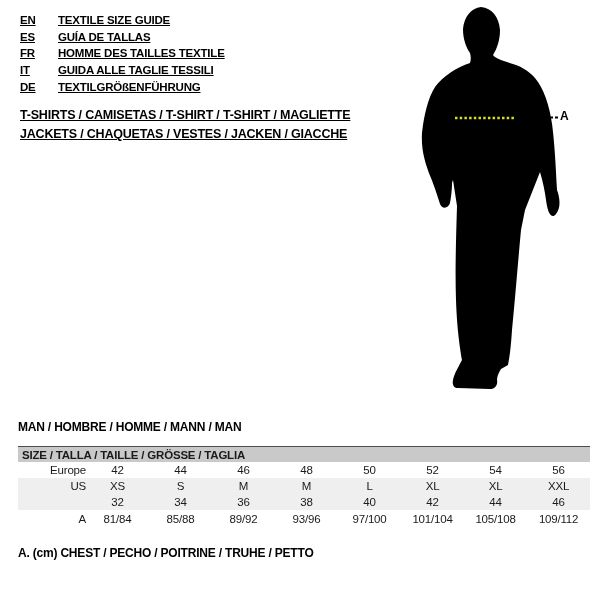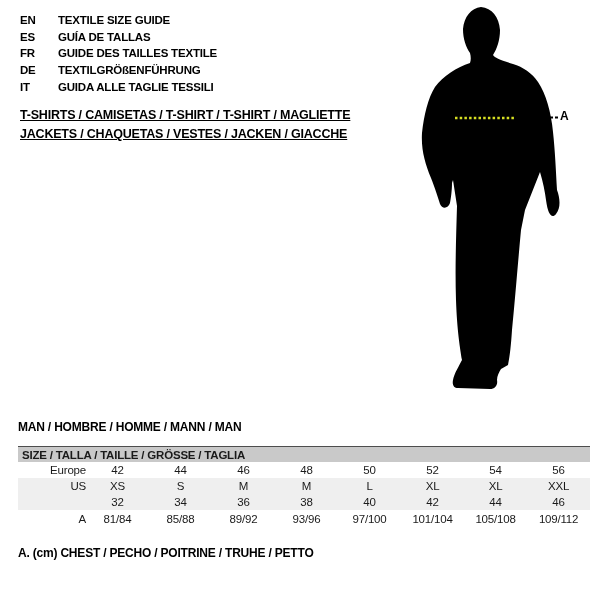--- a/index.html
+++ b/index.html
@@ -2,21 +2,21 @@
 <html><head>
 <meta charset="utf-8">
 <style>
   html,body{margin:0;padding:0;background:#fff;}
   .canvas{
     position:relative;width:600px;height:600px;background:#ffffff;
     font-family:"Liberation Sans","DejaVu Sans",sans-serif;
     font-stretch:condensed;color:#000;overflow:hidden;
   }
   
-  .lang-list{position:absolute;left:20px;top:12px;}
+  .lang-list{position:absolute;left:20px;top:12px;text-decoration:underline;}
   .lang-row{display:flex;height:16.6px;align-items:center;
     font-size:11.5px;font-weight:700;letter-spacing:-0.2px;}
   .lang-code{width:38px;}
   
   .categories{position:absolute;left:20px;top:106px;
     font-size:12.5px;font-weight:700;letter-spacing:-0.2px;line-height:18.5px;text-decoration:underline;}
   
   .figure-svg{position:absolute;left:405px;top:0;width:165px;height:400px;}
   .measure-label{position:absolute;left:560px;top:109px;
     font-size:12px;font-weight:700;}
@@ -49,29 +49,29 @@
     <div class="lang-row">
       <span class="lang-code">EN</span>
       <span>TEXTILE SIZE GUIDE</span>
     </div>
     <div class="lang-row">
       <span class="lang-code">ES</span>
       <span>GUÍA DE TALLAS</span>
     </div>
     <div class="lang-row">
       <span class="lang-code">FR</span>
-      <span>GUIDE DES TAILLES TEXTILE</span>
+      <span>HOMME DES TAILLES TEXTILE</span>
+    </div>
+    <div class="lang-row">
+      <span class="lang-code">IT</span>
+      <span>GUIDA ALLE TAGLIE TESSILI</span>
     </div>
     <div class="lang-row">
       <span class="lang-code">DE</span>
       <span>TEXTILGRÖßENFÜHRUNG</span>
-    </div>
-    <div class="lang-row">
-      <span class="lang-code">IT</span>
-      <span>GUIDA ALLE TAGLIE TESSILI</span>
     </div>
   </div>
 
   <div class="categories">
     <div>T-SHIRTS / CAMISETAS / T-SHIRT / T-SHIRT / MAGLIETTE</div>
     <div>JACKETS / CHAQUETAS / VESTES / JACKEN / GIACCHE</div>
   </div>
 
   <svg class="figure-svg" viewBox="0 0 165 400" aria-hidden="true">
     <path d="M76,7

